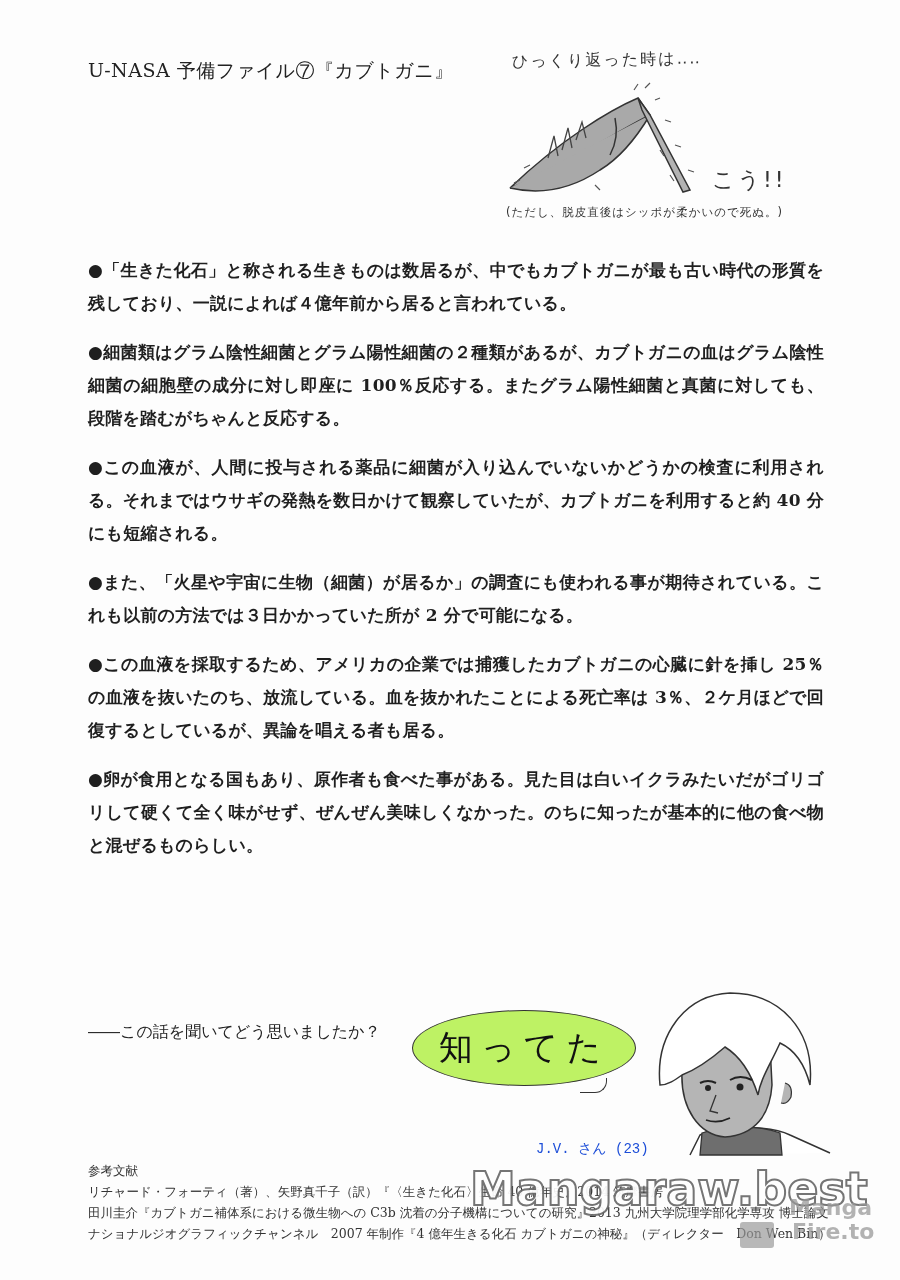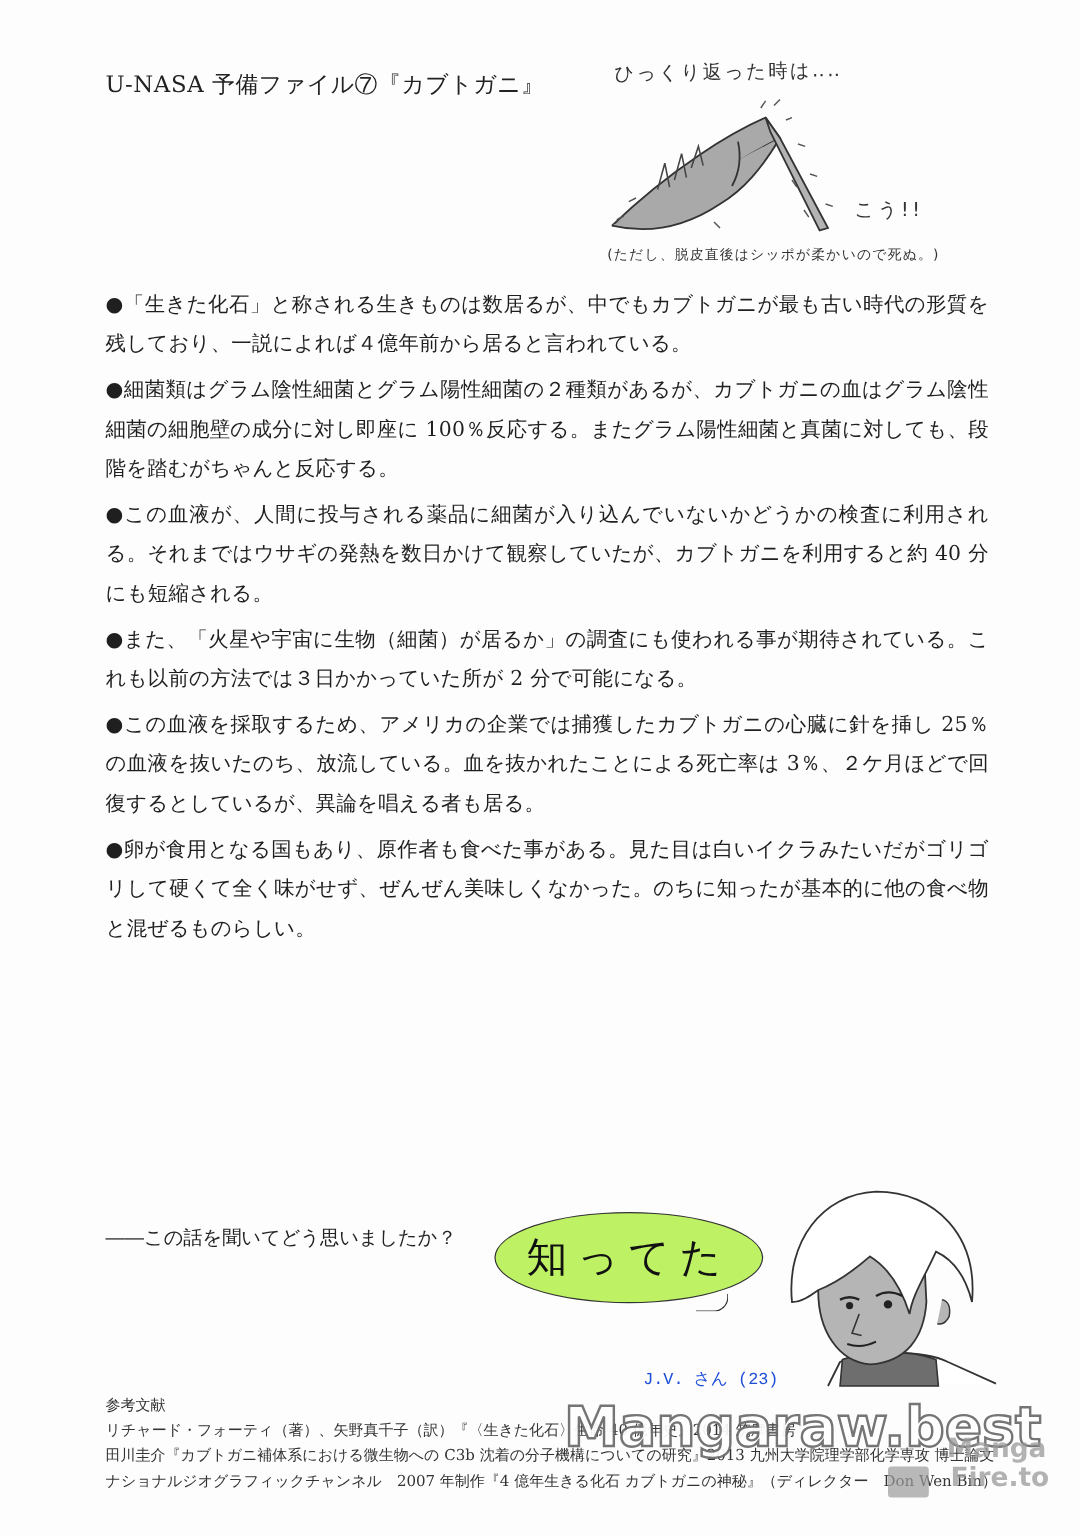--- a/index.html
+++ b/index.html
@@ -9,29 +9,29 @@
   }
   .title {
     position: absolute; left: 88px; top: 58px; font-size: 19px; letter-spacing: 0.5px; color: #222;
   }
   .illus { position: absolute; left: 500px; top: 40px; width: 320px; height: 200px; }
   .illus-caption-top {
     position: absolute; left: 512px; top: 50px; font-size: 16px; letter-spacing: 2px;
     font-family: "DejaVu Sans", sans-serif; color: #333; transform: rotate(-1deg);
   }
   .illus-kou {
-    position: absolute; left: 712px; top: 165px; font-size: 16px; letter-spacing: 3px;
+    position: absolute; left: 712px; top: 165px; font-size: 22px; letter-spacing: 3px;
     font-family: "DejaVu Sans", sans-serif; color: #333;
   }
   .illus-note {
     position: absolute; left: 506px; top: 205px; font-size: 11.5px; letter-spacing: 1px;
     font-family: "DejaVu Sans", sans-serif; color: #333;
   }
   .body { position: absolute; left: 88px; top: 238px; width: 736px; }
-  .para { font-size: 17px; line-height: 33px; margin: 0 0 5px 0; letter-spacing: 0.2px; text-align: justify; }
+  .para { font-size: 17px; line-height: 33px; margin: 16px 0 5px 0; letter-spacing: 0.2px; text-align: justify; font-weight: bold; }
   .question { position: absolute; left: 88px; top: 1022px; font-size: 16px; color: #222; }
   .bubble {
     position: absolute; left: 412px; top: 1010px; width: 222px; height: 74px;
     border: 1.5px solid #333; border-radius: 50%; background: #bef264;
     display: flex; align-items: center; justify-content: center;
   }
   .bubble-text { font-family: "DejaVu Sans", sans-serif; font-size: 34px; letter-spacing: 8px; color: #111; }
   .bubble-tail {
     position: absolute; left: 580px; top: 1078px; width: 26px; height: 14px;
     border-bottom: 1.5px solid #333; border-right: 1.5px solid #333; border-radius: 0 0 12px 0; background: transparent;

